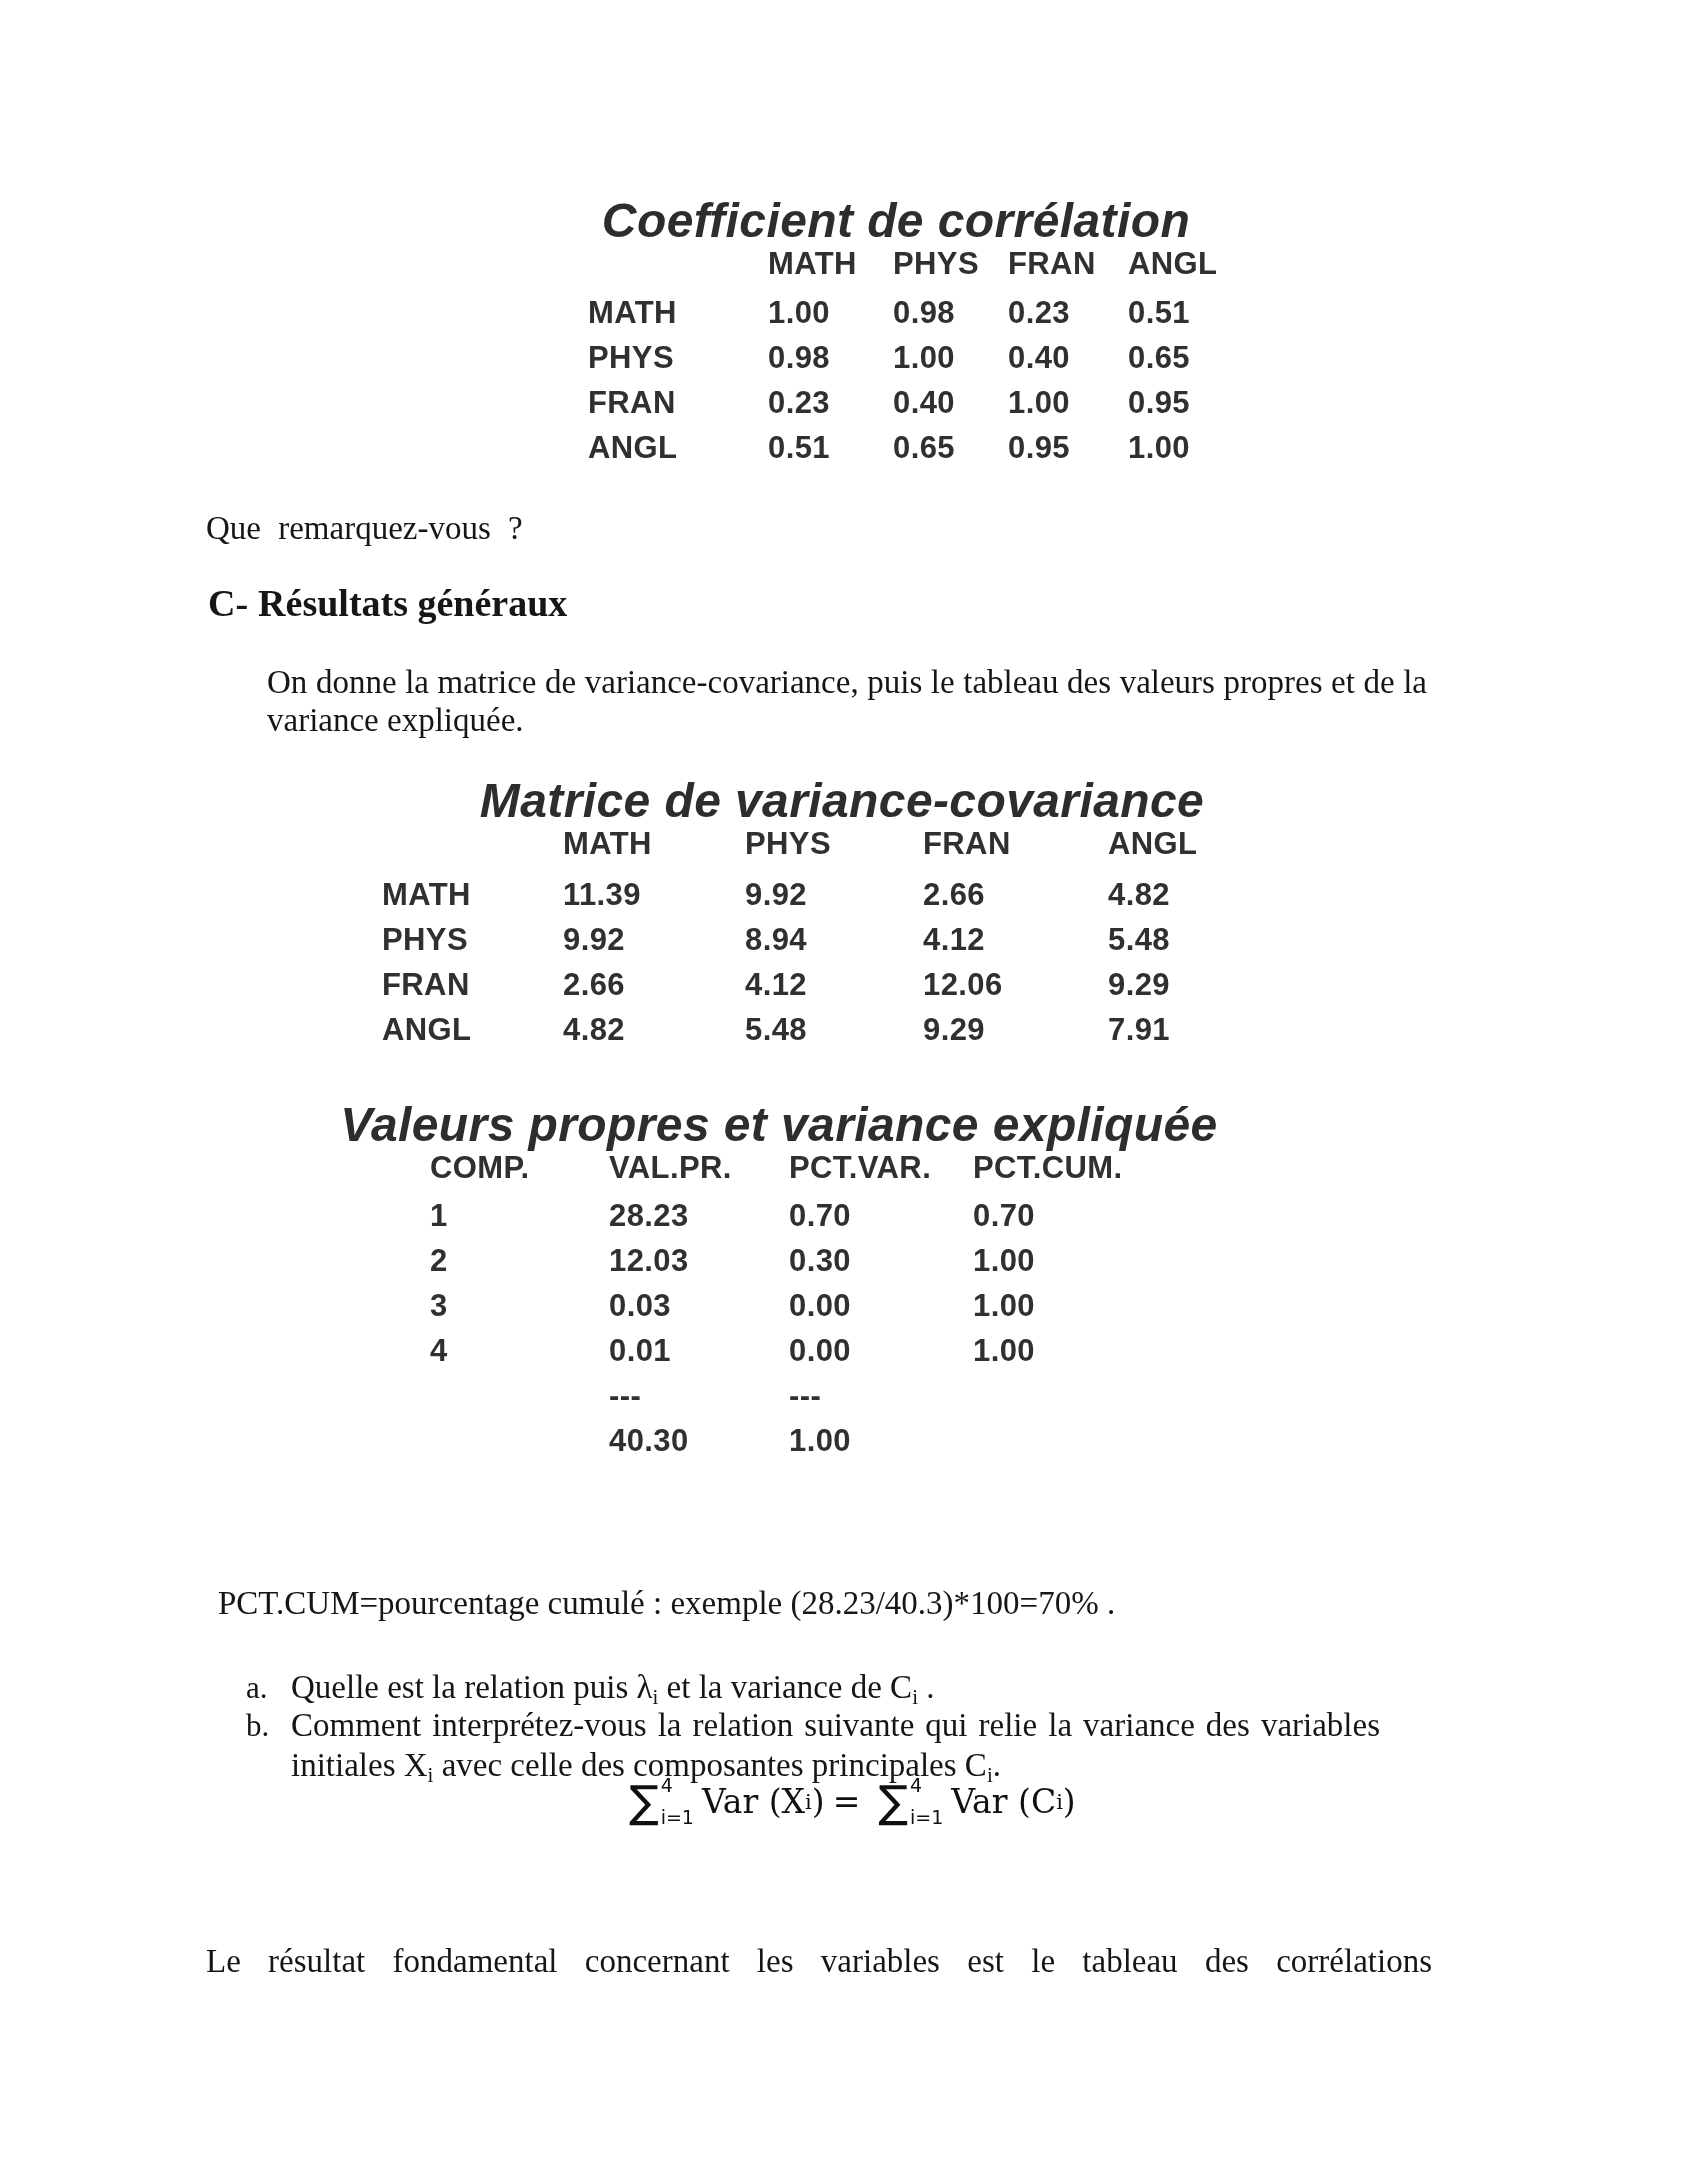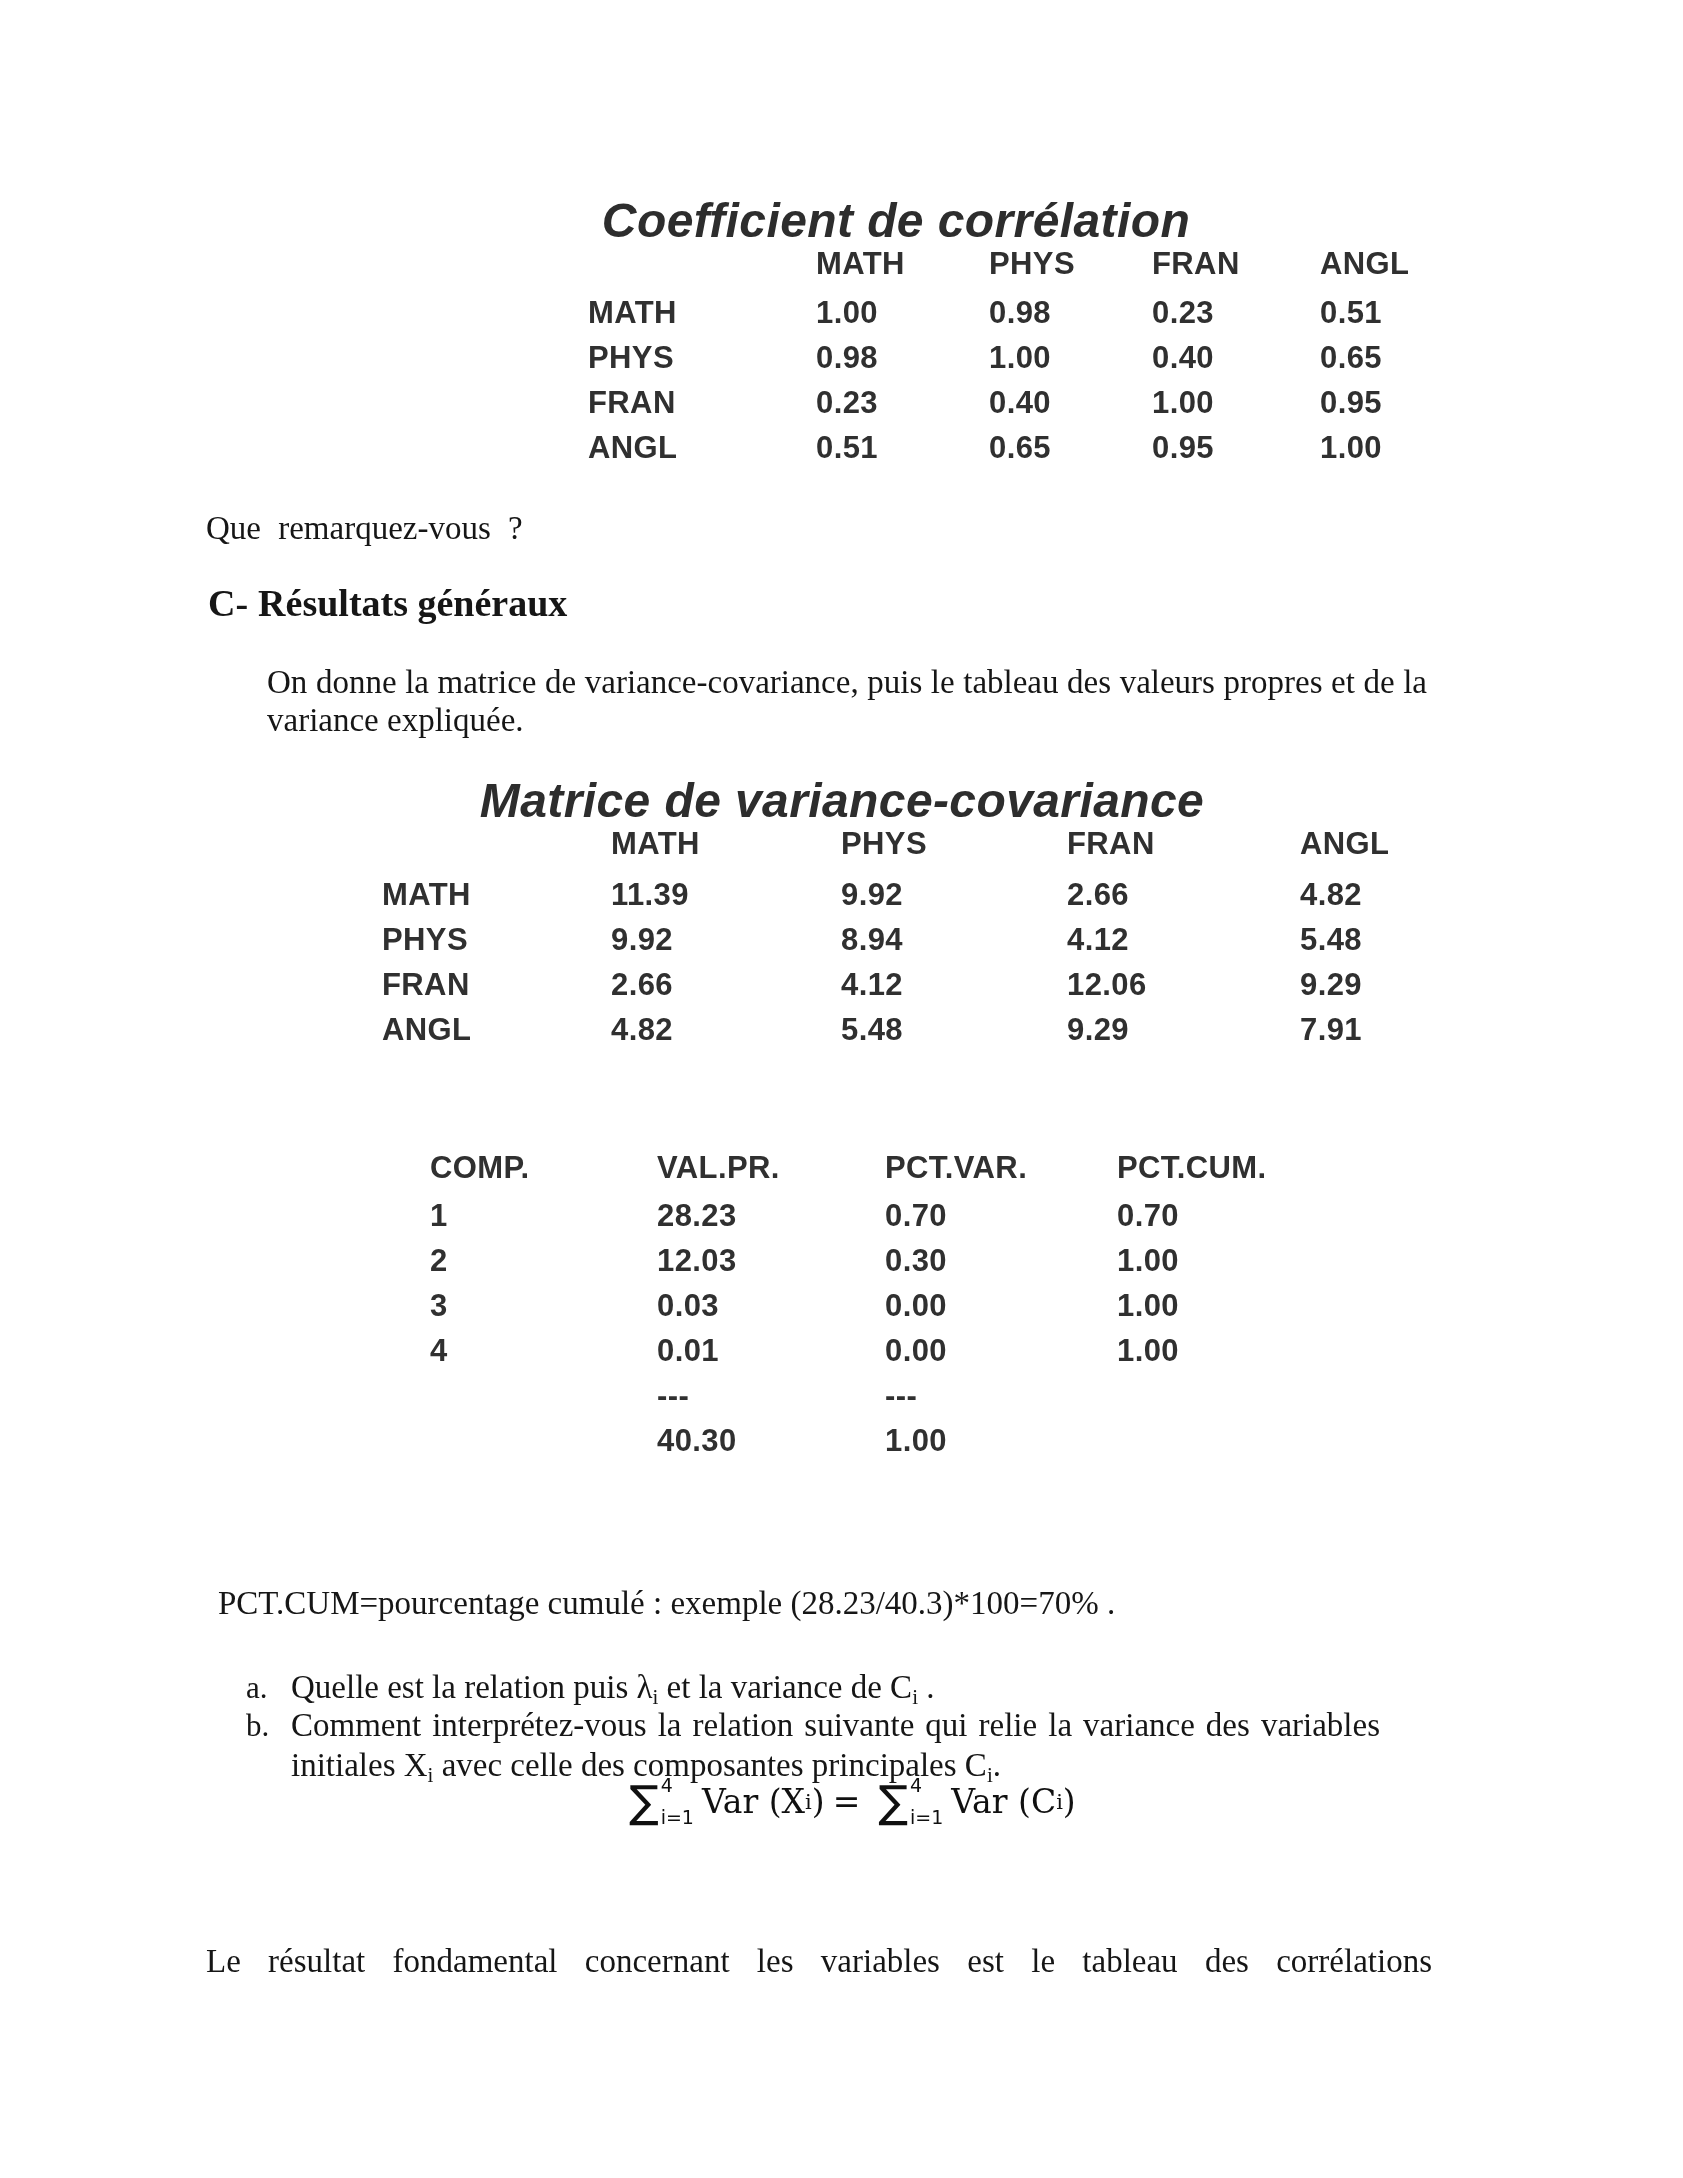--- a/index.html
+++ b/index.html
@@ -5,21 +5,21 @@
   html,body{margin:0;padding:0;background:#ffffff;}
   .page{position:relative;width:1683px;height:2178px;background:#ffffff;overflow:hidden;
         font-family:"Liberation Serif",serif;color:#161616;}
 
   
   .tbl-title{position:absolute;transform:translateX(-50%);white-space:nowrap;
              font-family:"Liberation Sans",sans-serif;font-style:italic;font-weight:600;
              font-size:48px;color:#2d2d2d;letter-spacing:0.4px;}
   .stable{position:absolute;font-family:"Liberation Sans",sans-serif;font-weight:600;
           font-size:31px;color:#303030;letter-spacing:0.4px;}
-  .trow{display:flex;height:45px;align-items:flex-start;gap:48px;}
+  .trow{display:flex;height:45px;align-items:flex-start;}
   .tcell{flex:none;line-height:36px;white-space:nowrap;}
   .corr .tcell:nth-child(1){width:180px}
   .corr .tcell:nth-child(2){width:125px}
   .corr .tcell:nth-child(3){width:115px}
   .corr .tcell:nth-child(4){width:120px}
   .corr .tcell:nth-child(5){width:109px}
   .corr .thead{margin-bottom:4px;}
   .cov .tcell:nth-child(1){width:181px}
   .cov .tcell:nth-child(2){width:182px}
   .cov .tcell:nth-child(3){width:178px}
@@ -141,20 +141,21 @@
     </div>
     <div class="trow">
       <div class="tcell">ANGL</div>
       <div class="tcell">4.82</div>
       <div class="tcell">5.48</div>
       <div class="tcell">9.29</div>
       <div class="tcell">7.91</div>
     </div>
   </div>
 
+  <div class="tbl-title" style="left:779px;top:1097px">Valeurs propres et variance expliquée</div>
 
   <div class="stable eig" style="left:430px;top:1150px">
     <div class="trow thead">
       <div class="tcell">COMP.</div>
       <div class="tcell">VAL.PR.</div>
       <div class="tcell">PCT.VAR.</div>
       <div class="tcell">PCT.CUM.</div>
     </div>
     <div class="trow">
       <div class="tcell">1</div>

